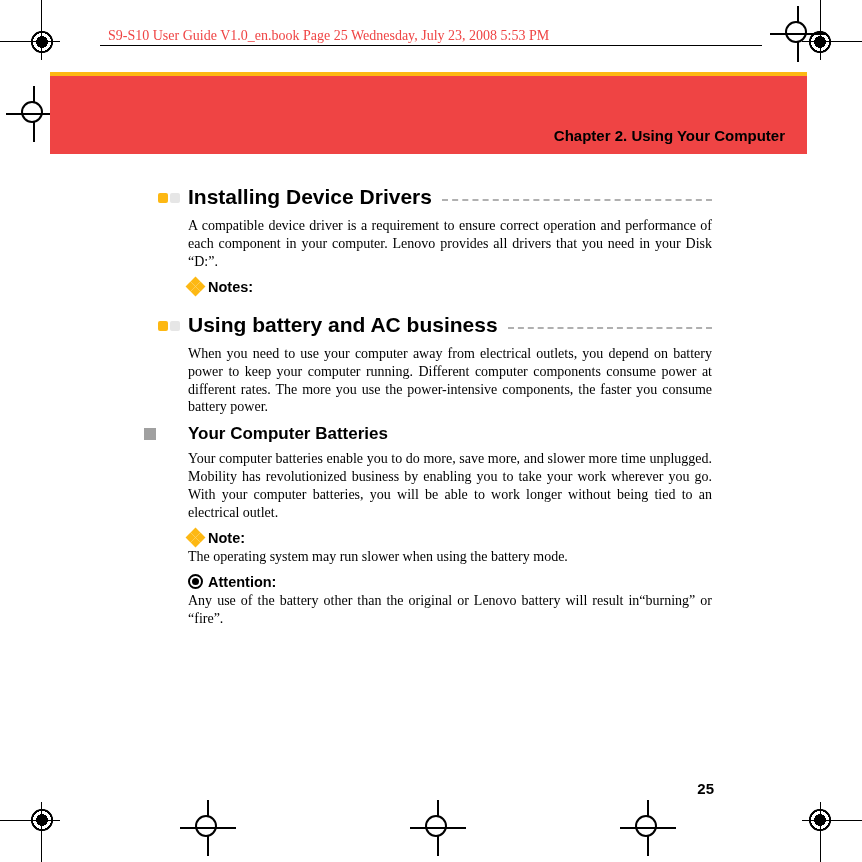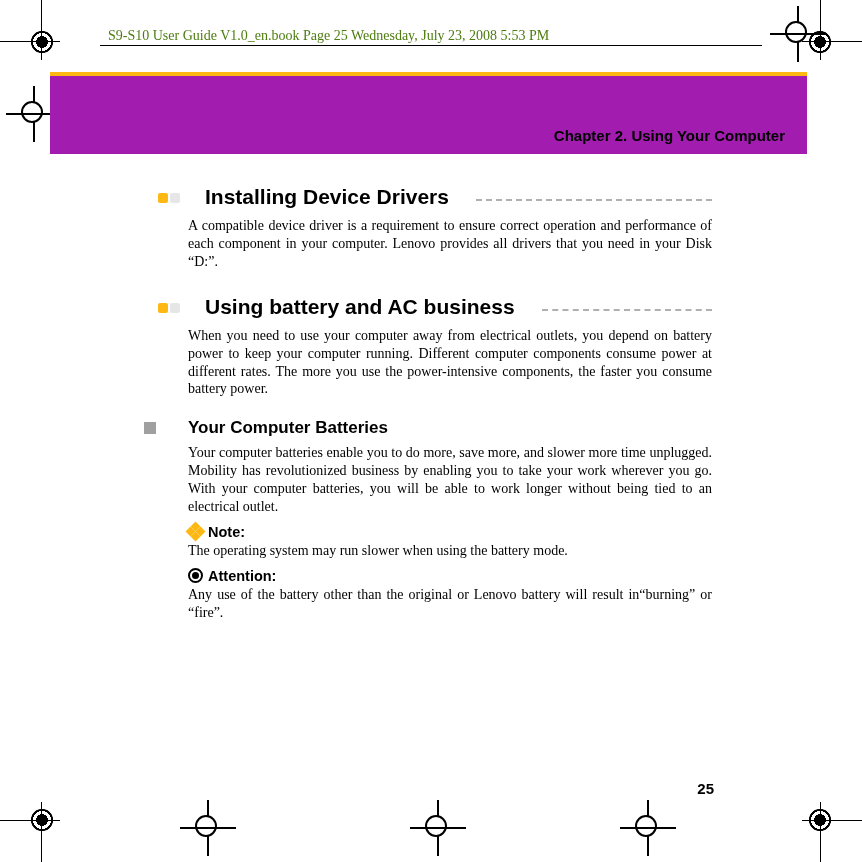--- a/index.html
+++ b/index.html
@@ -61,30 +61,30 @@
     right: 100px;
     height: 1px;
     background: #000;
   }
   .header-text {
     position: absolute;
     top: 28px;
     left: 108px;
     font-family: 'Times New Roman', serif;
     font-size: 14px;
-    color: #4d7c0f;
+    color: #ef4444;
   }
 
   .orange-banner {
     position: absolute;
     top: 72px;
     left: 50px;
     right: 55px;
     height: 82px;
-    background: #a21caf;
+    background: #ef4444;
     border-top: 4px solid #FDB813;
   }
   .chapter-title {
     position: absolute;
     right: 22px;
     bottom: 10px;
     font-weight: bold;
     font-size: 15px;
     color: #000;
   }
@@ -95,21 +95,20 @@
     left: 188px;
     width: 524px;
     color: #000;
   }
 
   .section-head {
     display: flex;
     align-items: center;
     margin-bottom: 8px;
     margin-left: -30px;
-    gap: 17px;
   }
   .bullets {
     display: inline-block;
     margin-right: 8px;
     line-height: 1;
   }
   .sq {
     display: inline-block;
     width: 10px; height: 10px;
     border-radius: 2px;
@@ -164,21 +163,21 @@
   .clover span:nth-child(2){ top:4px; left:-1px; }
   .clover span:nth-child(3){ top:4px; left:9px; }
   .clover span:nth-child(4){ top:9px; left:4px; }
 
   .section-gap { height: 16px; }
 
   .subhead-row {
     display: flex;
     align-items: center;
     margin-left: -44px;
-    margin-top: 20px;
+    margin-top: 8px;
     margin-bottom: 6px;
   }
   .subhead-row .mark {
     width: 12px; height: 12px;
     background: #A0A0A0;
     margin-right: 32px;
     flex-shrink: 0;
   }
   .subhead {
     font-weight: bold;
@@ -266,20 +265,29 @@
 
   <div class="section-head">
     <span class="bullets">
       <span class="sq orange"></span><span class="sq grey"></span>
     </span>
     <span class="section-title sans">Installing Device Drivers</span>
     <span class="dashrule"></span>
   </div>
   <div class="body-text">A compatible device driver is a requirement to ensure correct operation and performance of each component in your computer. Lenovo provides all drivers that you need in your Disk “D:”.</div>
 
+  <div class="note-head">
+    <span class="clover">
+        <span></span>
+        <span></span>
+        <span></span>
+        <span></span>
+      </span>
+    <span class="label sans">Notes:</span>
+  </div>
 
   <div class="section-gap"></div>
 
   <div class="section-head">
     <span class="bullets">
       <span class="sq orange"></span><span class="sq grey"></span>
     </span>
     <span class="section-title sans">Using battery and AC business</span>
     <span class="dashrule"></span>
   </div>

